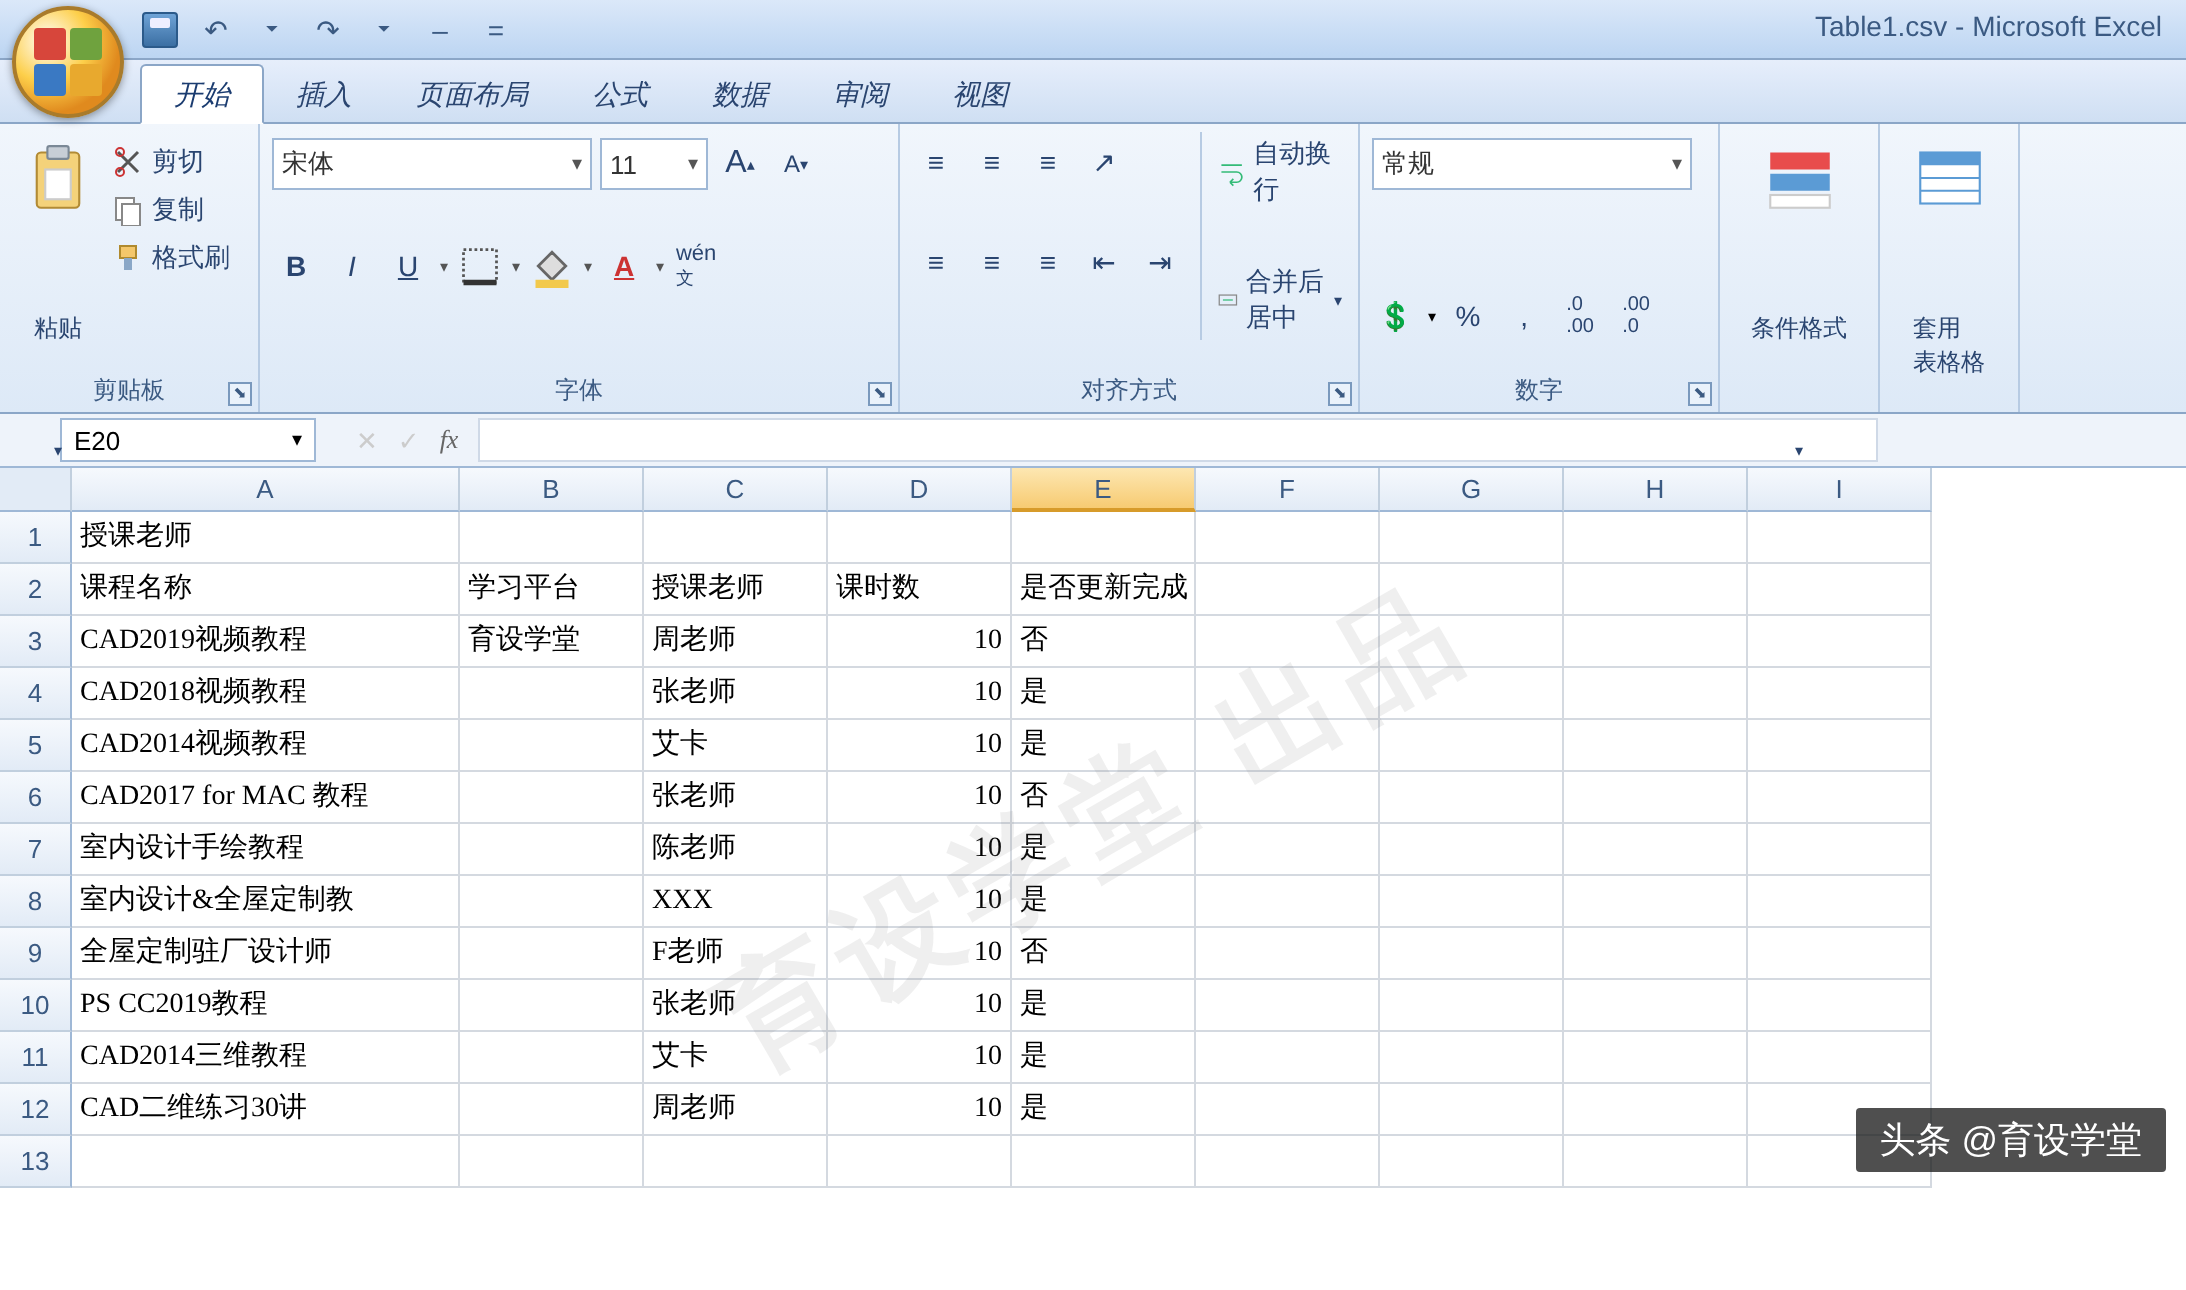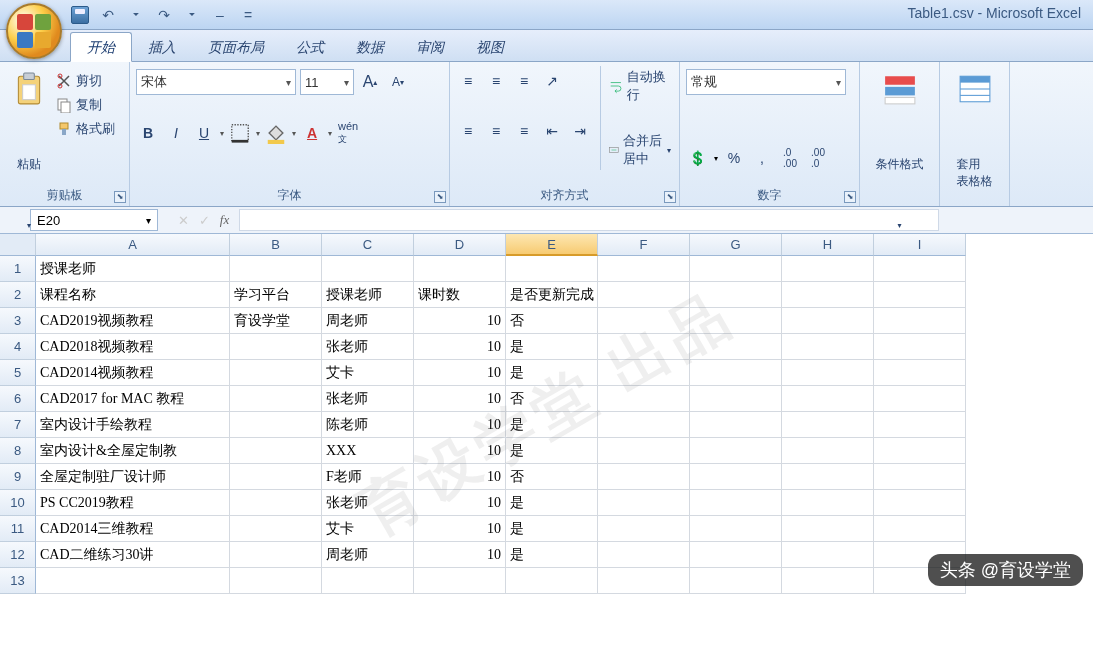--- a/index.html
+++ b/index.html
@@ -47,21 +47,21 @@
 .fx-input{width:700px;height:22px;border:1px solid #cfd9e7;background:#fff;}
 .sheet{position:relative;background:#fff;}
 .grid{display:grid;grid-template-columns:36px 194px 92px 92px 92px 92px 92px 92px 92px 92px;font-size:14px;}
 .hdr{background:linear-gradient(#f6f9fd,#e2ebf6);border-right:1px solid #c1cfde;border-bottom:1px solid #9fb8d6;text-align:center;height:22px;line-height:22px;color:#3b5a82;font-size:13px;}
 .hdr.corner{background:#e2ebf6;}
 .hdr.sel{background:linear-gradient(#fde7b2,#f7cb72);border-bottom:2px solid #d79b2a;}
 .rowhdr{background:linear-gradient(#f6f9fd,#e2ebf6);border-right:1px solid #9fb8d6;border-bottom:1px solid #c1cfde;text-align:center;height:26px;line-height:26px;color:#3b5a82;font-size:13px;}
 .cell{border-right:1px solid #d4d9e0;border-bottom:1px solid #d4d9e0;height:26px;line-height:26px;padding:0 4px;overflow:visible;white-space:nowrap;color:#000;font-family:"SimSun";}
 .cell.num{text-align:right;}
 .watermark{position:absolute;left:50%;top:50%;transform:translate(-50%,-50%) rotate(-30deg);font-size:60px;color:rgba(120,120,120,.12);font-weight:bold;pointer-events:none;letter-spacing:6px;}
-.credit{position:absolute;right:10px;bottom:8px;background:rgba(20,20,20,.75);color:#fff;font-size:18px;padding:4px 12px;border-radius:12px;}
+.credit{position:absolute;right:10px;bottom:8px;background:rgba(20,20,20,.75);color:#fff;font-size:18px;padding:4px 12px;border-radius:2px;}
 </style>
 </head>
 <body>
 
 <div class="titlebar">
   <div class="office-btn">
     <div class="inner">
         <div class="sq r"></div>
         <div class="sq g"></div>
         <div class="sq b"></div>

